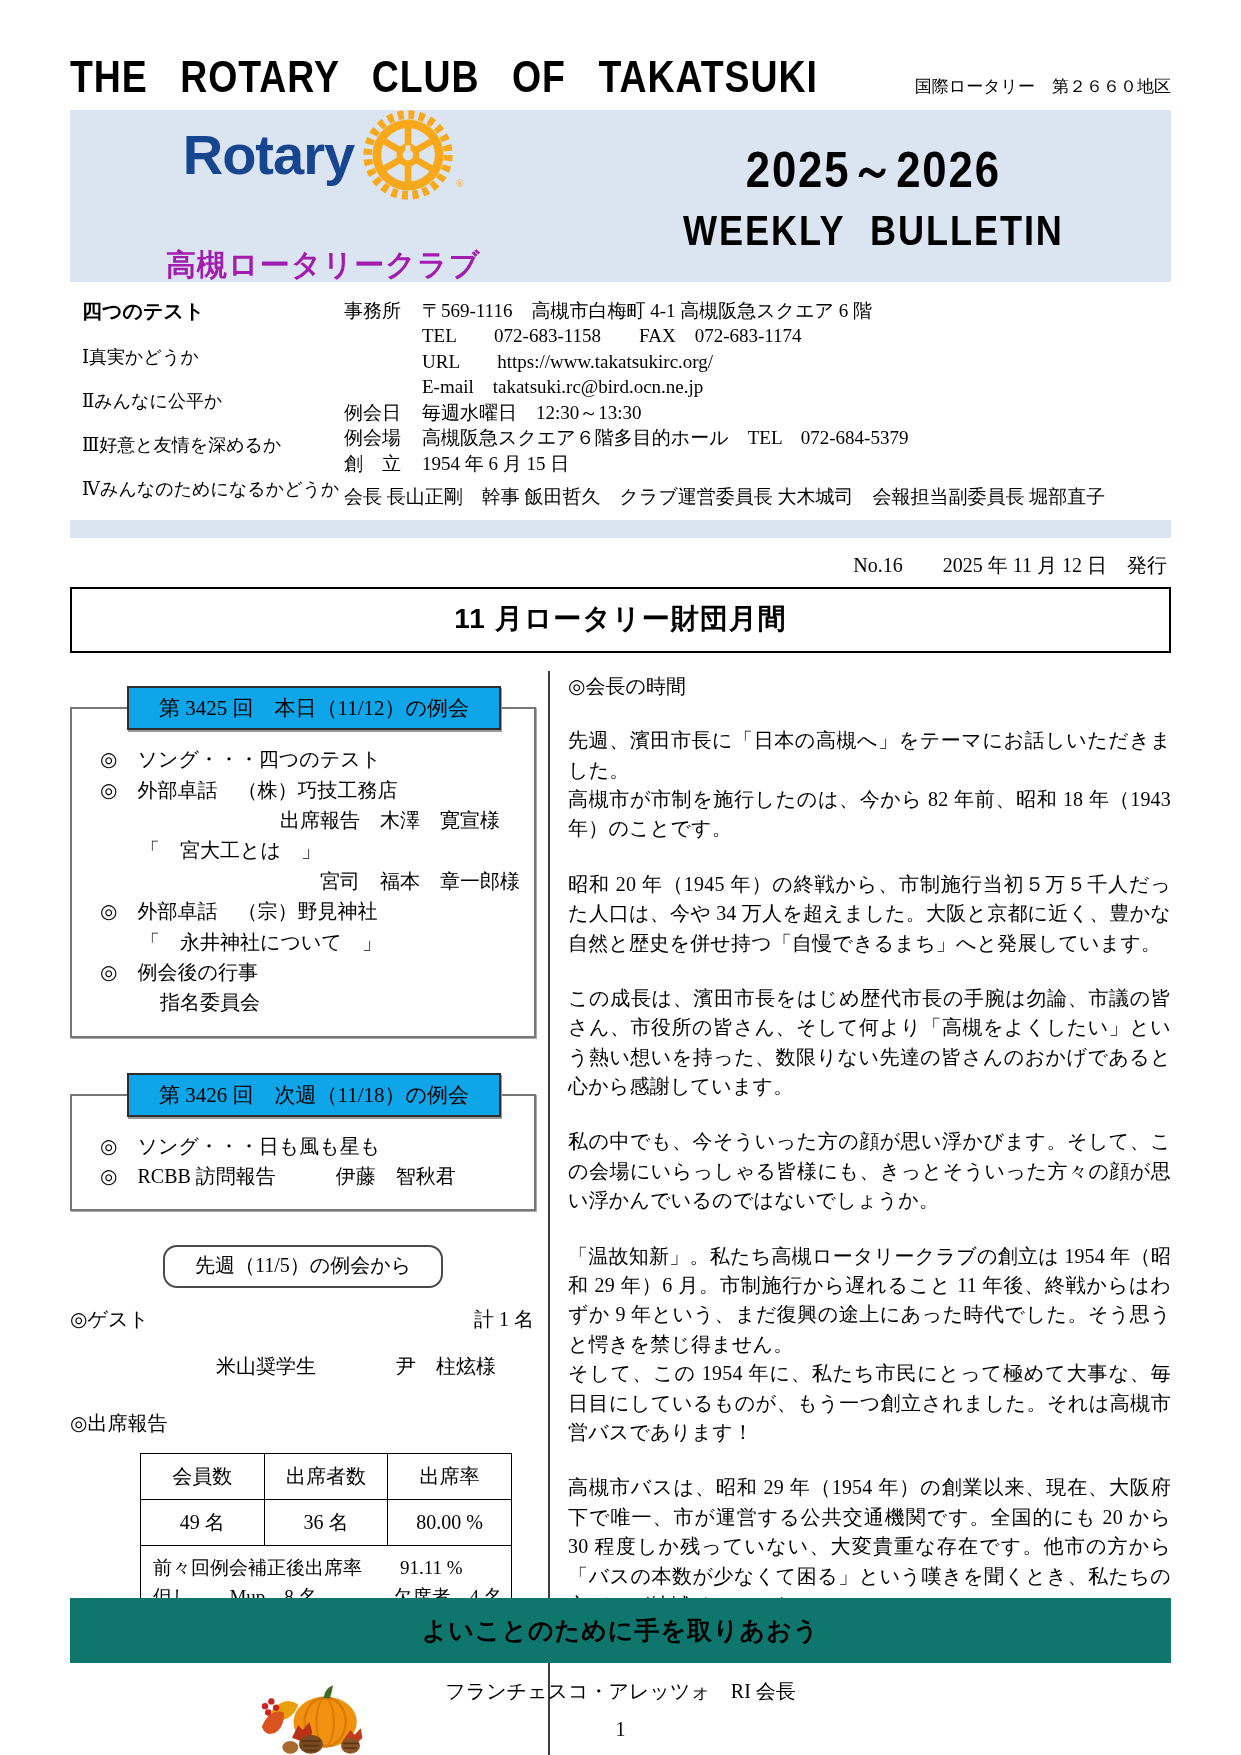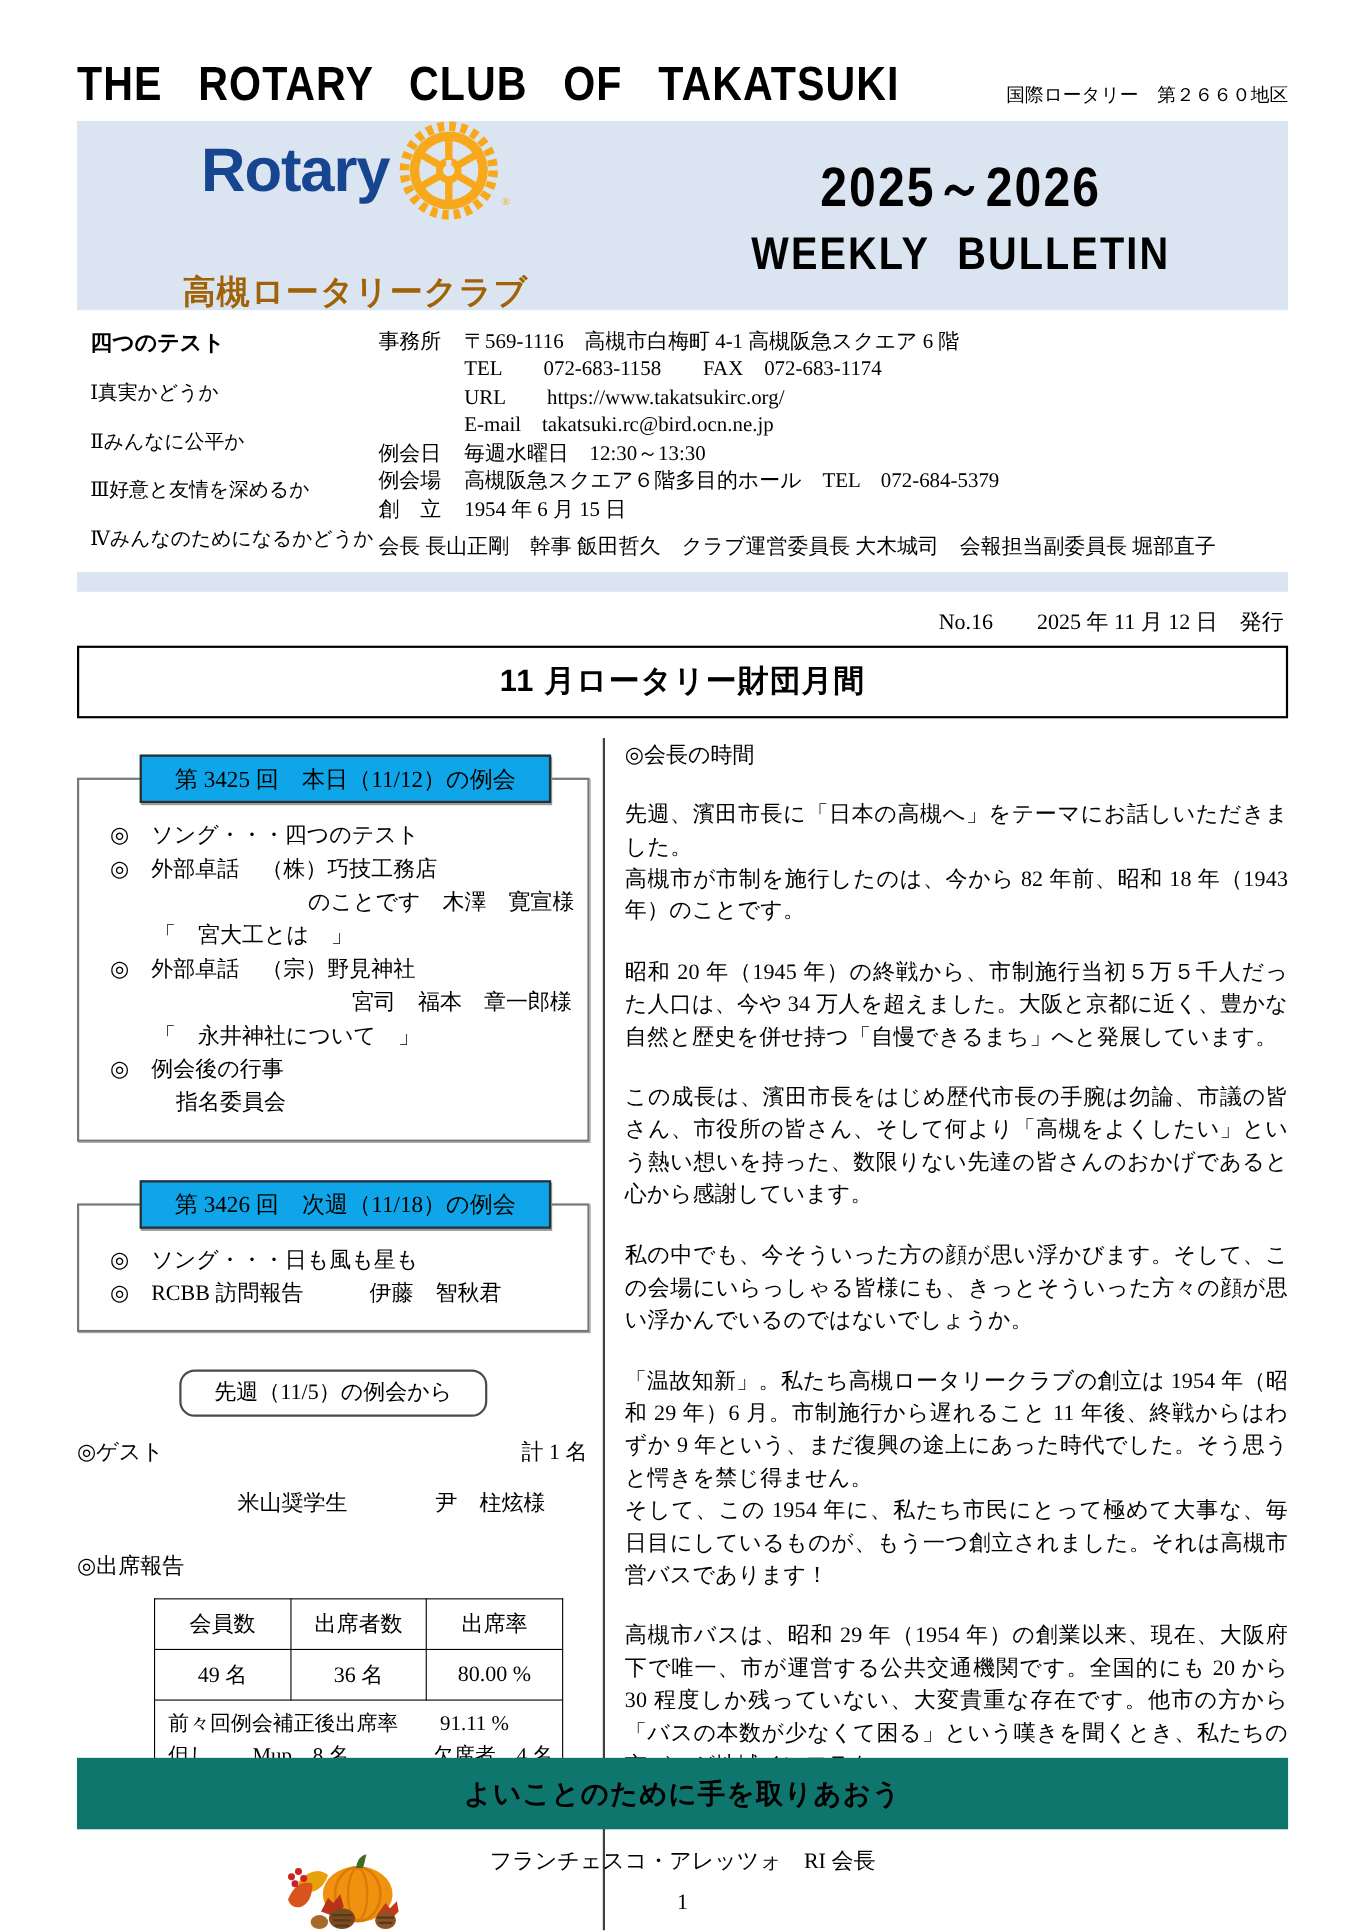--- a/index.html
+++ b/index.html
@@ -24,21 +24,21 @@
   
   .banner { margin-top:8px; height:172px; background:#dbe5f1; display:flex; }
   .banner-left { width:46%; display:flex; flex-direction:column; justify-content:center; align-items:center;gap:44px; }
   .logo-row { display:flex; align-items:center; }
   .wordmark {
     color:#17458f; font-family:"Liberation Sans","DejaVu Sans",sans-serif;
     font-weight:bold; font-size:56px; letter-spacing:-1px; margin-right:6px; line-height:1;
   }
   .reg-mark { font-size:10px; color:#f7a81b; align-self:flex-end; margin-bottom:14px; }
   .club-name {
-    color:#a16207; font-family:"Liberation Sans","DejaVu Sans",sans-serif;
+    color:#a21caf; font-family:"Liberation Sans","DejaVu Sans",sans-serif;
     font-weight:bold; font-size:30px; letter-spacing:1px; margin-top:-2px; white-space:pre;
   }
   .banner-right { flex:1; display:flex; flex-direction:column; justify-content:center; align-items:center;
     font-family:"Liberation Sans","DejaVu Sans",sans-serif; font-weight:bold; }
   .term { font-size:46px; letter-spacing:2px; transform:scale(0.95,1.1); }
   .bulletin { font-size:38px; letter-spacing:2px; word-spacing:14px; margin-top:8px; transform:scale(0.95,1.1); }
   
   .info-section { display:flex; margin-top:16px; }
   .four-way { width:262px; padding-left:12px; flex:none; }
   .four-way-title { font-family:"Liberation Sans","DejaVu Sans",sans-serif; font-weight:bold; font-size:20px; }
@@ -183,24 +183,24 @@
   <div class="month-title-box">11 月ロータリー財団月間</div>
 
   <div class="main">
 
     <div class="col-left">
 
       <div class="section-box">
         <div class="box-title">第 3425 回　本日（11/12）の例会</div>
         <div class="box-line">◎　ソング・・・四つのテスト</div>
         <div class="box-line">◎　外部卓話　（株）巧技工務店</div>
-        <div class="box-line">　　　　　　　　　のことです　木澤　寛宣様</div>
+        <div class="box-line">　　　　　　　　　出席報告　木澤　寛宣様</div>
         <div class="box-line">　　「　宮大工とは　」</div>
+        <div class="box-line">　　　　　　　　　　　宮司　福本　章一郎様</div>
         <div class="box-line">◎　外部卓話　（宗）野見神社</div>
-        <div class="box-line">　　　　　　　　　　　宮司　福本　章一郎様</div>
         <div class="box-line">　　「　永井神社について　」</div>
         <div class="box-line">◎　例会後の行事</div>
         <div class="box-line">　　　指名委員会</div>
       </div>
 
       <div class="section-box" style="margin-top:56px;">
         <div class="box-title">第 3426 回　次週（11/18）の例会</div>
         <div class="box-line">◎　ソング・・・日も風も星も</div>
         <div class="box-line">◎　RCBB 訪問報告　　　伊藤　智秋君</div>
       </div>

